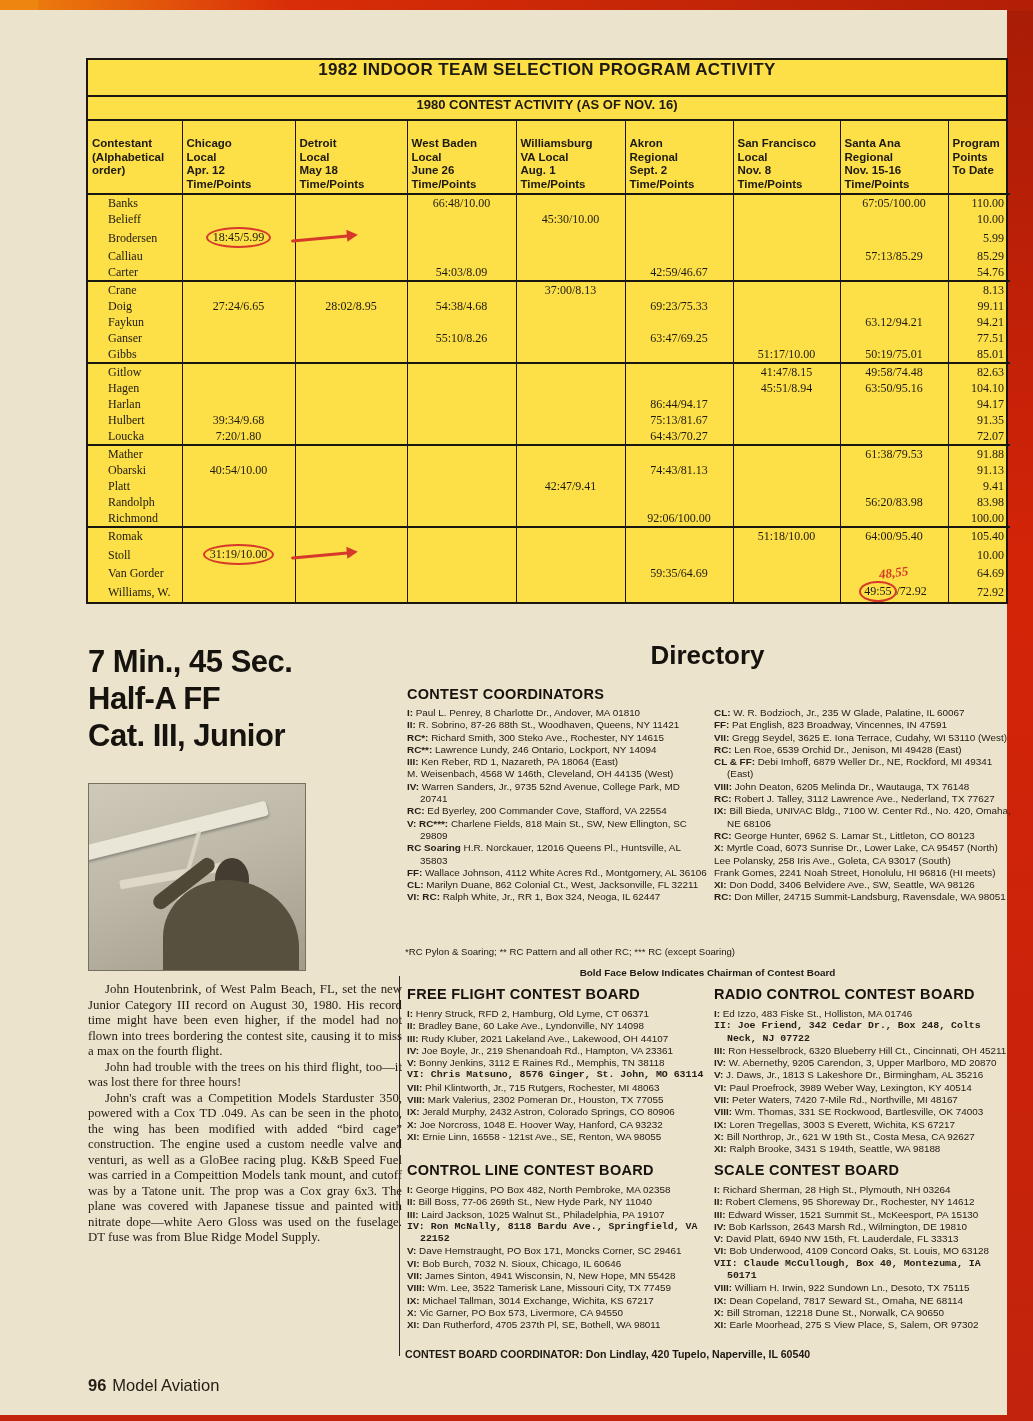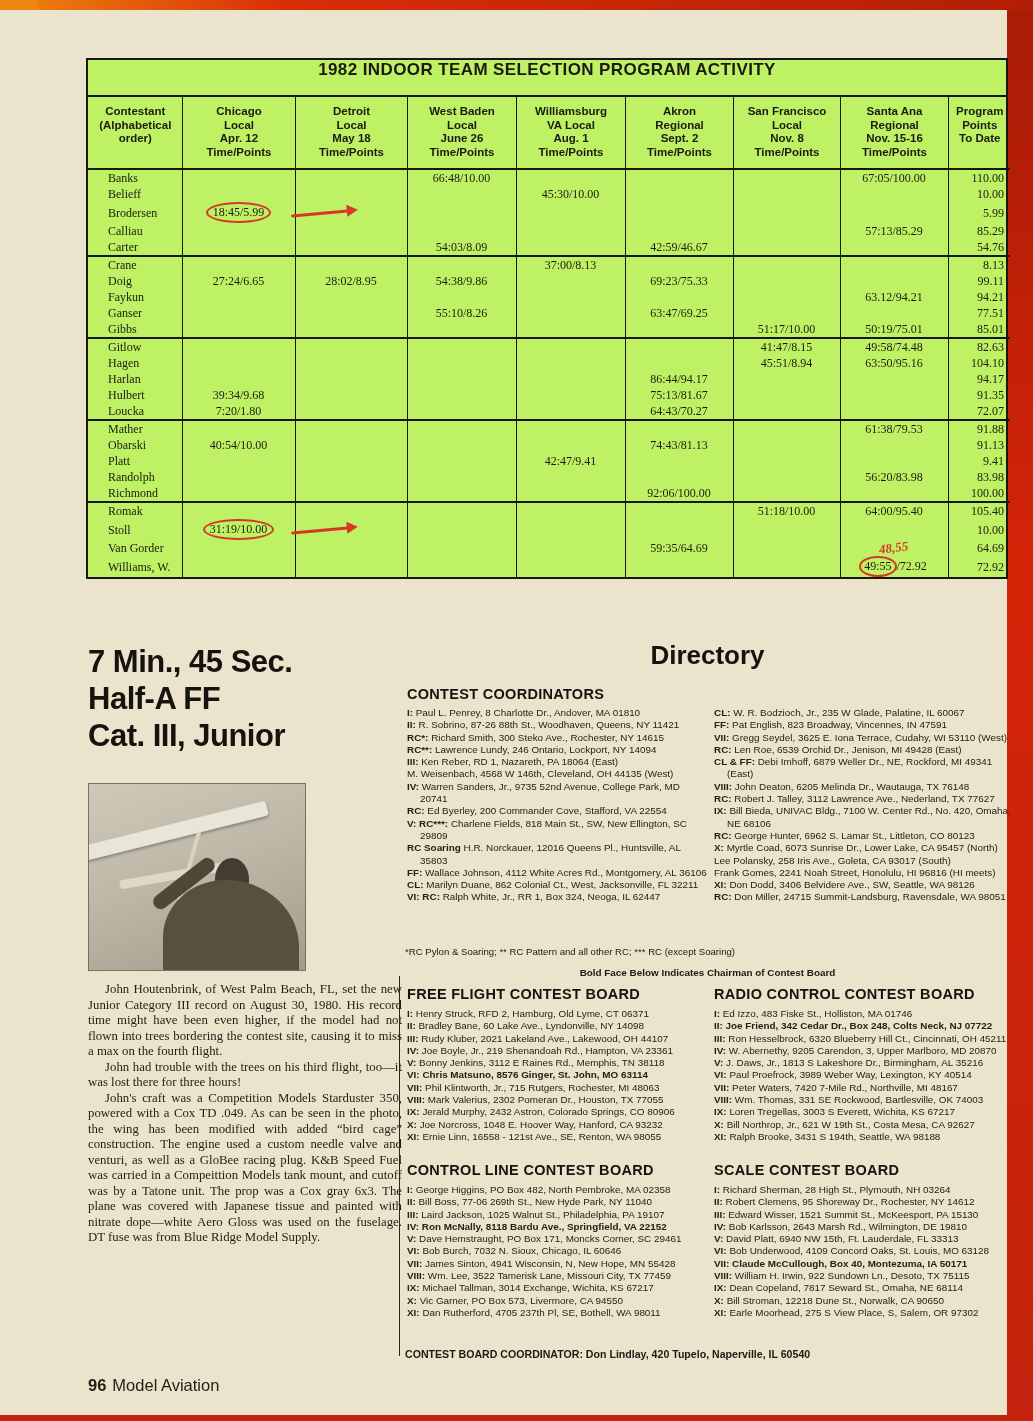--- a/index.html
+++ b/index.html
@@ -10,30 +10,30 @@
   .right-strip{position:absolute;right:0;top:0;width:26px;height:1421px;
     background:linear-gradient(180deg,#a81c06,#d42408 40%,#c2230c);}
   .orange-corner{position:absolute;left:0;top:0;width:38px;height:12px;background:#ee850e;}
   .edge-yellow{position:absolute;left:0;top:11px;width:4px;height:110px;background:#e6c94d;}
   .page{position:absolute;left:0;top:10px;width:1007px;height:1405px;background:#ebe3cc;
     color:#1d1913;}
   .page *{box-sizing:border-box;}
 
   
   .activity-table{position:absolute;left:86px;top:48px;width:922px;
-    border:2px solid #1a1712;background:#bef264;}
+    border:2px solid #1a1712;background:#fde047;}
   .t-title{height:37px;line-height:38px;text-align:center;
     font:bold 17px "Liberation Sans",sans-serif;letter-spacing:.4px;
     border-bottom:2px solid #1a1712;}
   .t-subtitle{height:24px;line-height:25px;text-align:center;
     font:bold 13px "Liberation Sans",sans-serif;border-bottom:2px solid #1a1712;}
   .activity-table table{width:100%;border-collapse:collapse;table-layout:fixed;}
   .activity-table th{border-left:1px solid #1a1712;vertical-align:top;
-    padding:8px 3px 2px 4px;font:bold 11.5px/13.5px "Liberation Sans",sans-serif;
-    text-align:center;height:72px;}
+    padding:16px 3px 2px 4px;font:bold 11.5px/13.5px "Liberation Sans",sans-serif;
+    text-align:left;height:72px;}
   .activity-table th:first-child{border-left:none;}
   .activity-table thead tr{border-bottom:2px solid #1a1712;}
   .activity-table td{border-left:1px solid #1a1712;height:16px;padding:0 2px;
     font:12px/16px "Liberation Serif",serif;text-align:center;white-space:nowrap;}
   .activity-table td:first-child{border-left:none;text-align:left;padding-left:20px;}
   .activity-table td.points{text-align:right;padding-right:6px;}
   tr.group-end td{border-bottom:2px solid #1a1712;}
   td.rel{position:relative;overflow:visible;}
   .red-circle{display:inline-block;border:2px solid #d6382a;border-radius:50%;
     padding:0 5px 1px;}
@@ -76,21 +76,21 @@
   .dir-title{position:absolute;left:405px;top:630px;width:605px;text-align:center;
     font:bold 26px "Liberation Sans",sans-serif;color:#16130e;}
   .sec-head{position:absolute;font:bold 14.5px "Liberation Sans",sans-serif;
     letter-spacing:.3px;color:#16130e;}
   .cc-head{left:407px;top:676px;}
   .ff-head{left:407px;top:976px;}  .rcb-head{left:714px;top:976px;}
   .cl-head{left:407px;top:1152px;} .sc-head{left:714px;top:1152px;}
   .dirlist{position:absolute;list-style:none;margin:0;padding:0;
     font:9.9px/12.3px "Liberation Sans",sans-serif;color:#262118;}
   .dirlist li{padding-left:13px;text-indent:-13px;}
-  .dirlist li.bold-entry{font-weight:bold;}
+  .dirlist li.bold-entry{font-weight:bold;font-family:Liberation Mono, monospace;}
   .cc-left{left:407px;top:697px;width:300px;}
   .cc-right{left:714px;top:697px;width:299px;}
   .ff-list{left:407px;top:998px;width:300px;}
   .rcb-list{left:714px;top:998px;width:302px;}
   .cl-list{left:407px;top:1174px;width:300px;}
   .sc-list{left:714px;top:1174px;width:302px;}
   .footnote{position:absolute;left:405px;top:936px;width:605px;text-align:left;
     font:9.6px "Liberation Sans",sans-serif;}
   .bold-note{position:absolute;left:405px;top:957px;width:605px;text-align:center;
     font:bold 9.9px "Liberation Sans",sans-serif;}
@@ -105,20 +105,21 @@
 <div class="backdrop">
   <div class="right-strip"></div>
   <div class="top-strip"></div>
   <div class="orange-corner"></div>
   <div class="edge-yellow"></div>
 
   <div class="page">
 
     <section class="activity-table">
       <div class="t-title">1982 INDOOR TEAM SELECTION PROGRAM ACTIVITY</div>
+      <div class="t-subtitle">1980 CONTEST ACTIVITY (AS OF NOV. 16)</div>
       <table>
         <colgroup>
           <col style="width:94px">
             <col style="width:113px">
             <col style="width:112px">
           <col style="width:109px">
             <col style="width:109px">
             <col style="width:108px">
           <col style="width:107px">
             <col style="width:108px">
@@ -244,21 +245,21 @@
               <td>37:00/8.13</td>
               <td></td>
               <td></td>
               <td></td>
               <td class="points">8.13</td>
             </tr>
             <tr>
               <td>Doig</td>
               <td>27:24/6.65</td>
               <td>28:02/8.95</td>
-              <td>54:38/9.86</td>
+              <td>54:38/4.68</td>
               <td></td>
               <td>69:23/75.33</td>
               <td></td>
               <td></td>
               <td class="points">99.11</td>
             </tr>
             <tr>
               <td>Faykun</td>
               <td></td>
               <td></td>

